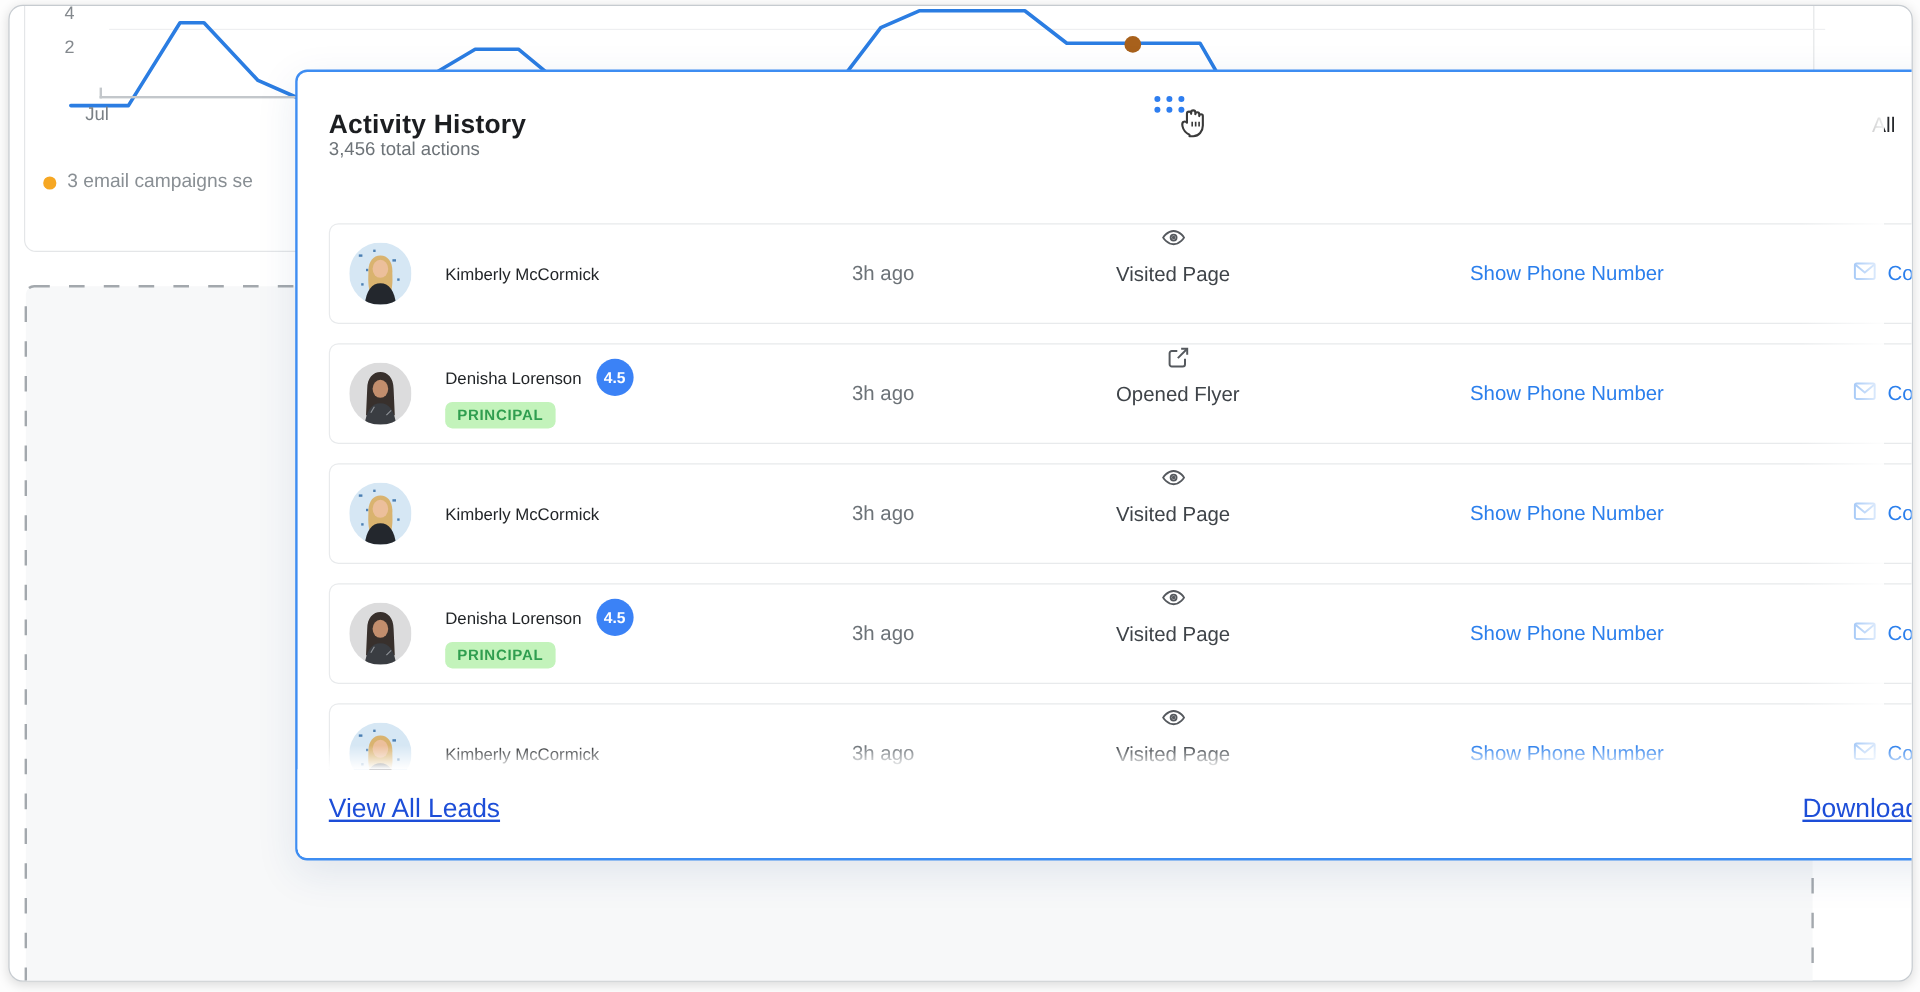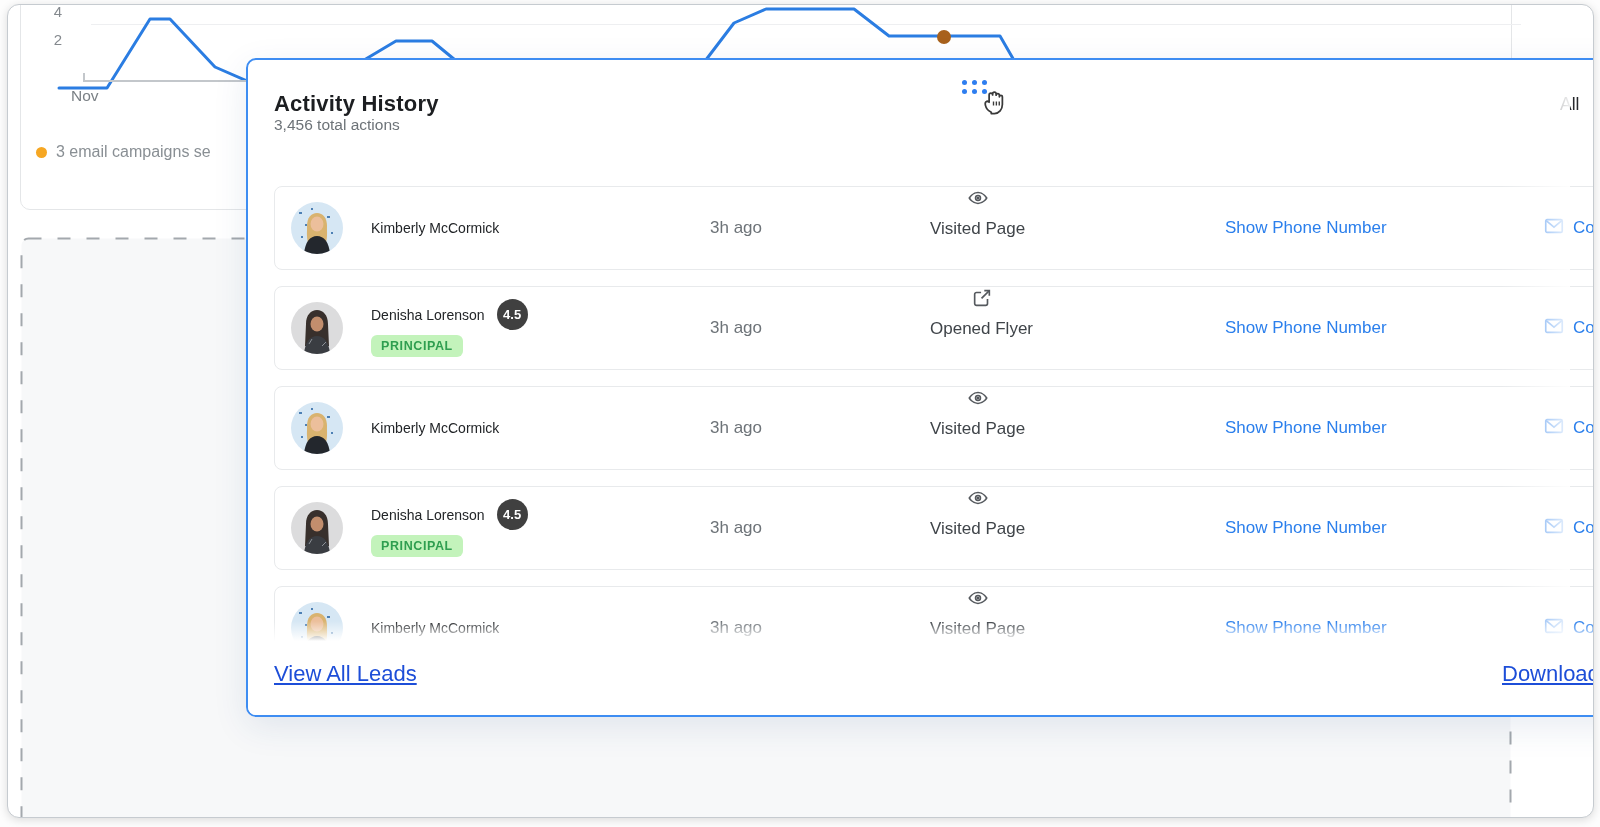--- a/index.html
+++ b/index.html
@@ -46,21 +46,21 @@
 
   .row {
     position:absolute; left:26px; width:1345px; height:84px;
     border:1px solid #e8eaec; border-radius:8px; background:#fff;
     display:flex; align-items:center;
   }
   .avatar { position:absolute; left:16px; top:15px; width:52px; height:52px; border-radius:50%; overflow:hidden; }
   .nameblock { position:absolute; left:96px; top:0; height:100%; display:flex; flex-direction:column; justify-content:center; gap:5px; }
   .nameline { display:flex; align-items:center; gap:12px; }
   .name { font-size:14px; font-weight:400; color:#222528; }
-  .rating-badge { width:31px; height:31px; border-radius:50%; background:#404040; color:#fff;
+  .rating-badge { width:31px; height:31px; border-radius:50%; background:#3b82f6; color:#fff;
     font-size:13px; font-weight:700; display:flex; align-items:center; justify-content:center; }
   .tag { align-self:flex-start; background:#c3f3bb; color:#2f9e4f; font-size:12.5px; font-weight:700;
     letter-spacing:.6px; padding:4px 10px; border-radius:6px; }
   .time { position:absolute; left:435px; top:0; height:100%; display:flex; align-items:center; font-size:17px; color:#6d7378;text-align:center; }
   .action { position:absolute; left:655px; top:0; height:100%; display:flex; align-items:center; gap:10px; font-size:17px; color:#3f4449;flex-direction:column; }
   .action svg { display:block; }
   .phone-link { position:absolute; left:950px; top:0; height:100%; display:flex; align-items:center;
     font-size:17px; color:#2b7fec; cursor:pointer; }
   .contact { position:absolute; left:1268px; top:0; height:100%; display:flex; align-items:center; gap:8px;
     font-size:17px; color:#2b7fec; cursor:pointer; }
@@ -89,21 +89,21 @@
 
   <svg class="chart-svg" viewBox="0 -30 1504 200" preserveAspectRatio="none" style="top:0;">
     <polyline points="51,53 99,53 142,-16 162,-16 207,32 248,50 283,34 341,34 388,6 424,6 458,34 691,34 726,-12 758,-26 846,-26 881,1 992,1 1022,53 1050,130" fill="none" stroke="#2b7de2" stroke-width="3" stroke-linejoin="round" stroke-linecap="round"></polyline>
     <circle cx="327" cy="34" r="7" fill="#f6a723"></circle>
     <circle cx="507" cy="34" r="7" fill="#f6a723"></circle>
     <circle cx="674" cy="34" r="7" fill="#f6a723"></circle>
     <circle cx="936" cy="2" r="7" fill="#a8611c"></circle>
   </svg>
 
   <div class="x-axis"></div>
-  <div class="xtick-label">Nov</div>
+  <div class="xtick-label">Jul</div>
 
   <div class="legend">
     <span class="legend-dot"></span>
     <span class="legend-text">3 email campaigns se</span>
   </div>
 
   <svg class="dashed-zone-svg" viewBox="0 0 1492 600" preserveAspectRatio="none">
     <rect x="1.5" y="1.5" width="1489" height="680" rx="7" fill="#f7f8f9" stroke="#a3a8ad" stroke-width="2" stroke-dasharray="13 16"></rect>
   </svg>
 

